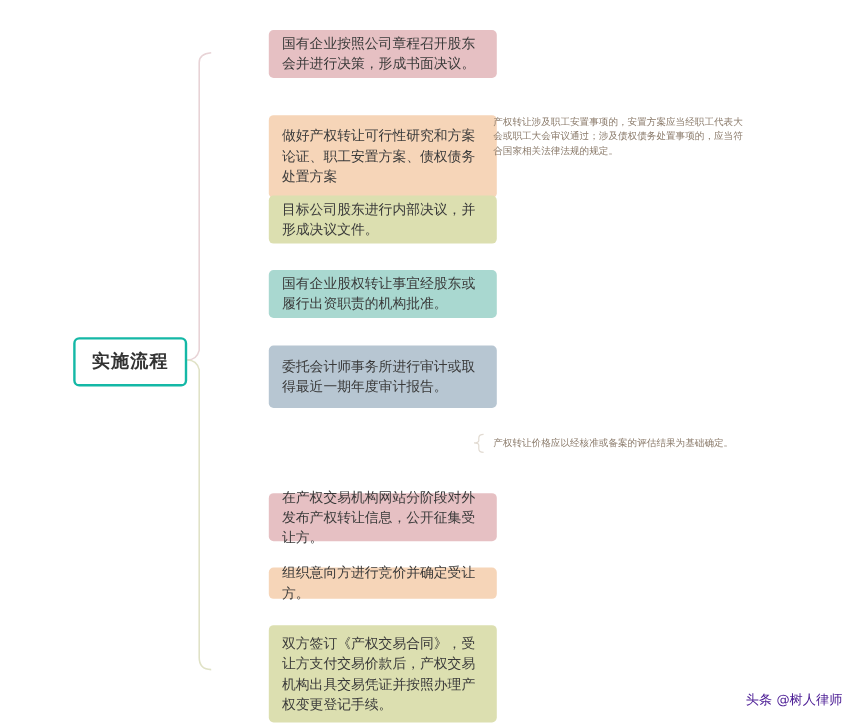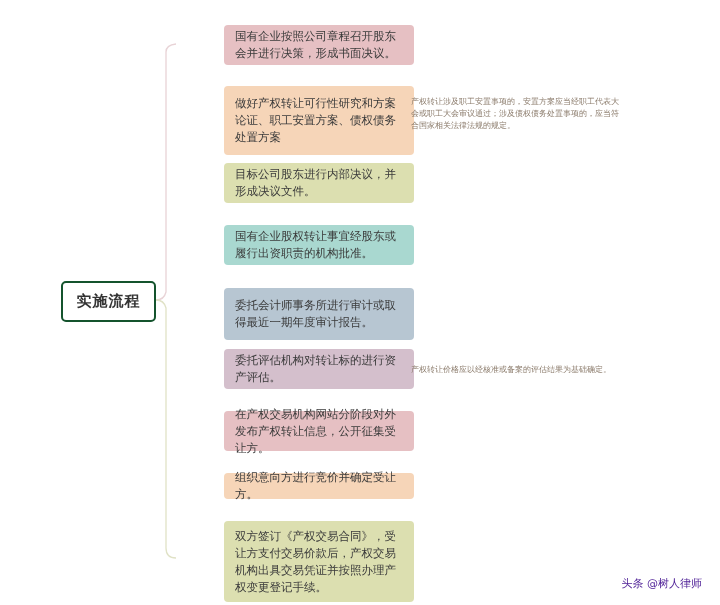--- a/index.html
+++ b/index.html
@@ -5,21 +5,21 @@
   html, body { margin:0; padding:0; }
   body {
     width:720px; height:605px; position:relative; overflow:hidden;
     background:#ffffff;
     font-family:"DejaVu Sans", "Liberation Sans", sans-serif;
   }
   .canvas { position:absolute; left:0; top:0; width:720px; height:605px; }
   svg.lines { position:absolute; left:0; top:0; width:720px; height:605px; }
   .root {
     position:absolute; left:61px; top:281px; width:91px; height:37px;
-    border:2px solid #14532d; border-radius:5px; background:#fff;
+    border:2px solid #14b8a6; border-radius:5px; background:#fff;
     display:flex; align-items:center; justify-content:center;
     font-size:15px; font-weight:bold; color:#333; letter-spacing:1px;
     box-sizing:content-box;
   }
   .node {
     position:absolute; left:193px; width:190px; box-sizing:border-box;
     border-radius:4px; padding:5px 10px 5px 11px;
     font-size:11.5px; line-height:17px; color:#3a3a3a;
     display:flex; align-items:center;margin-left:31px;
   }
@@ -44,34 +44,31 @@
     <path d="M403 362 Q399 362 399 365 L399 367 Q399 369 395 369 Q399 369 399 371 L399 374 Q399 377 403 377" fill="none" stroke="#e2dbd2" stroke-width="1"></path>
   </svg>
 
   <div class="root">
     <span>实施流程</span>
   </div>
 
   <div class="node" style="top:25px;height:40px;background:#e6c0c3;">
     <span>国有企业按照公司章程召开股东会并进行决策，形成书面决议。</span>
   </div>
-  <div class="node" style="top:86px;height:69px;background:#f6d5b8;">
+  <div class="node" style="top:96px;height:69px;background:#f6d5b8;">
     <span>做好产权转让可行性研究和方案论证、职工安置方案、债权债务处置方案</span>
   </div>
   <div class="node" style="top:163px;height:40px;background:#dcdfb0;">
     <span>目标公司股东进行内部决议，并形成决议文件。</span>
   </div>
   <div class="node" style="top:225px;height:40px;background:#a9d8d0;justify-content:flex-end;">
     <span>国有企业股权转让事宜经股东或履行出资职责的机构批准。</span>
   </div>
   <div class="node" style="top:288px;height:52px;background:#b7c6d2;">
     <span>委托会计师事务所进行审计或取得最近一期年度审计报告。</span>
-  </div>
-  <div class="node" style="top:349px;height:40px;background:#d4bfcc;">
-    <span>委托评估机构对转让标的进行资产评估。</span>
   </div>
   <div class="node" style="top:411px;height:40px;background:#e6c0c3;justify-content:center;">
     <span>在产权交易机构网站分阶段对外发布产权转让信息，公开征集受让方。</span>
   </div>
   <div class="node" style="top:473px;height:26px;background:#f6d5b8;">
     <span>组织意向方进行竞价并确定受让方。</span>
   </div>
   <div class="node" style="top:521px;height:81px;background:#dcdfb0;justify-content:flex-end;">
     <span>双方签订《产权交易合同》，受让方支付交易价款后，产权交易机构出具交易凭证并按照办理产权变更登记手续。</span>
   </div>

